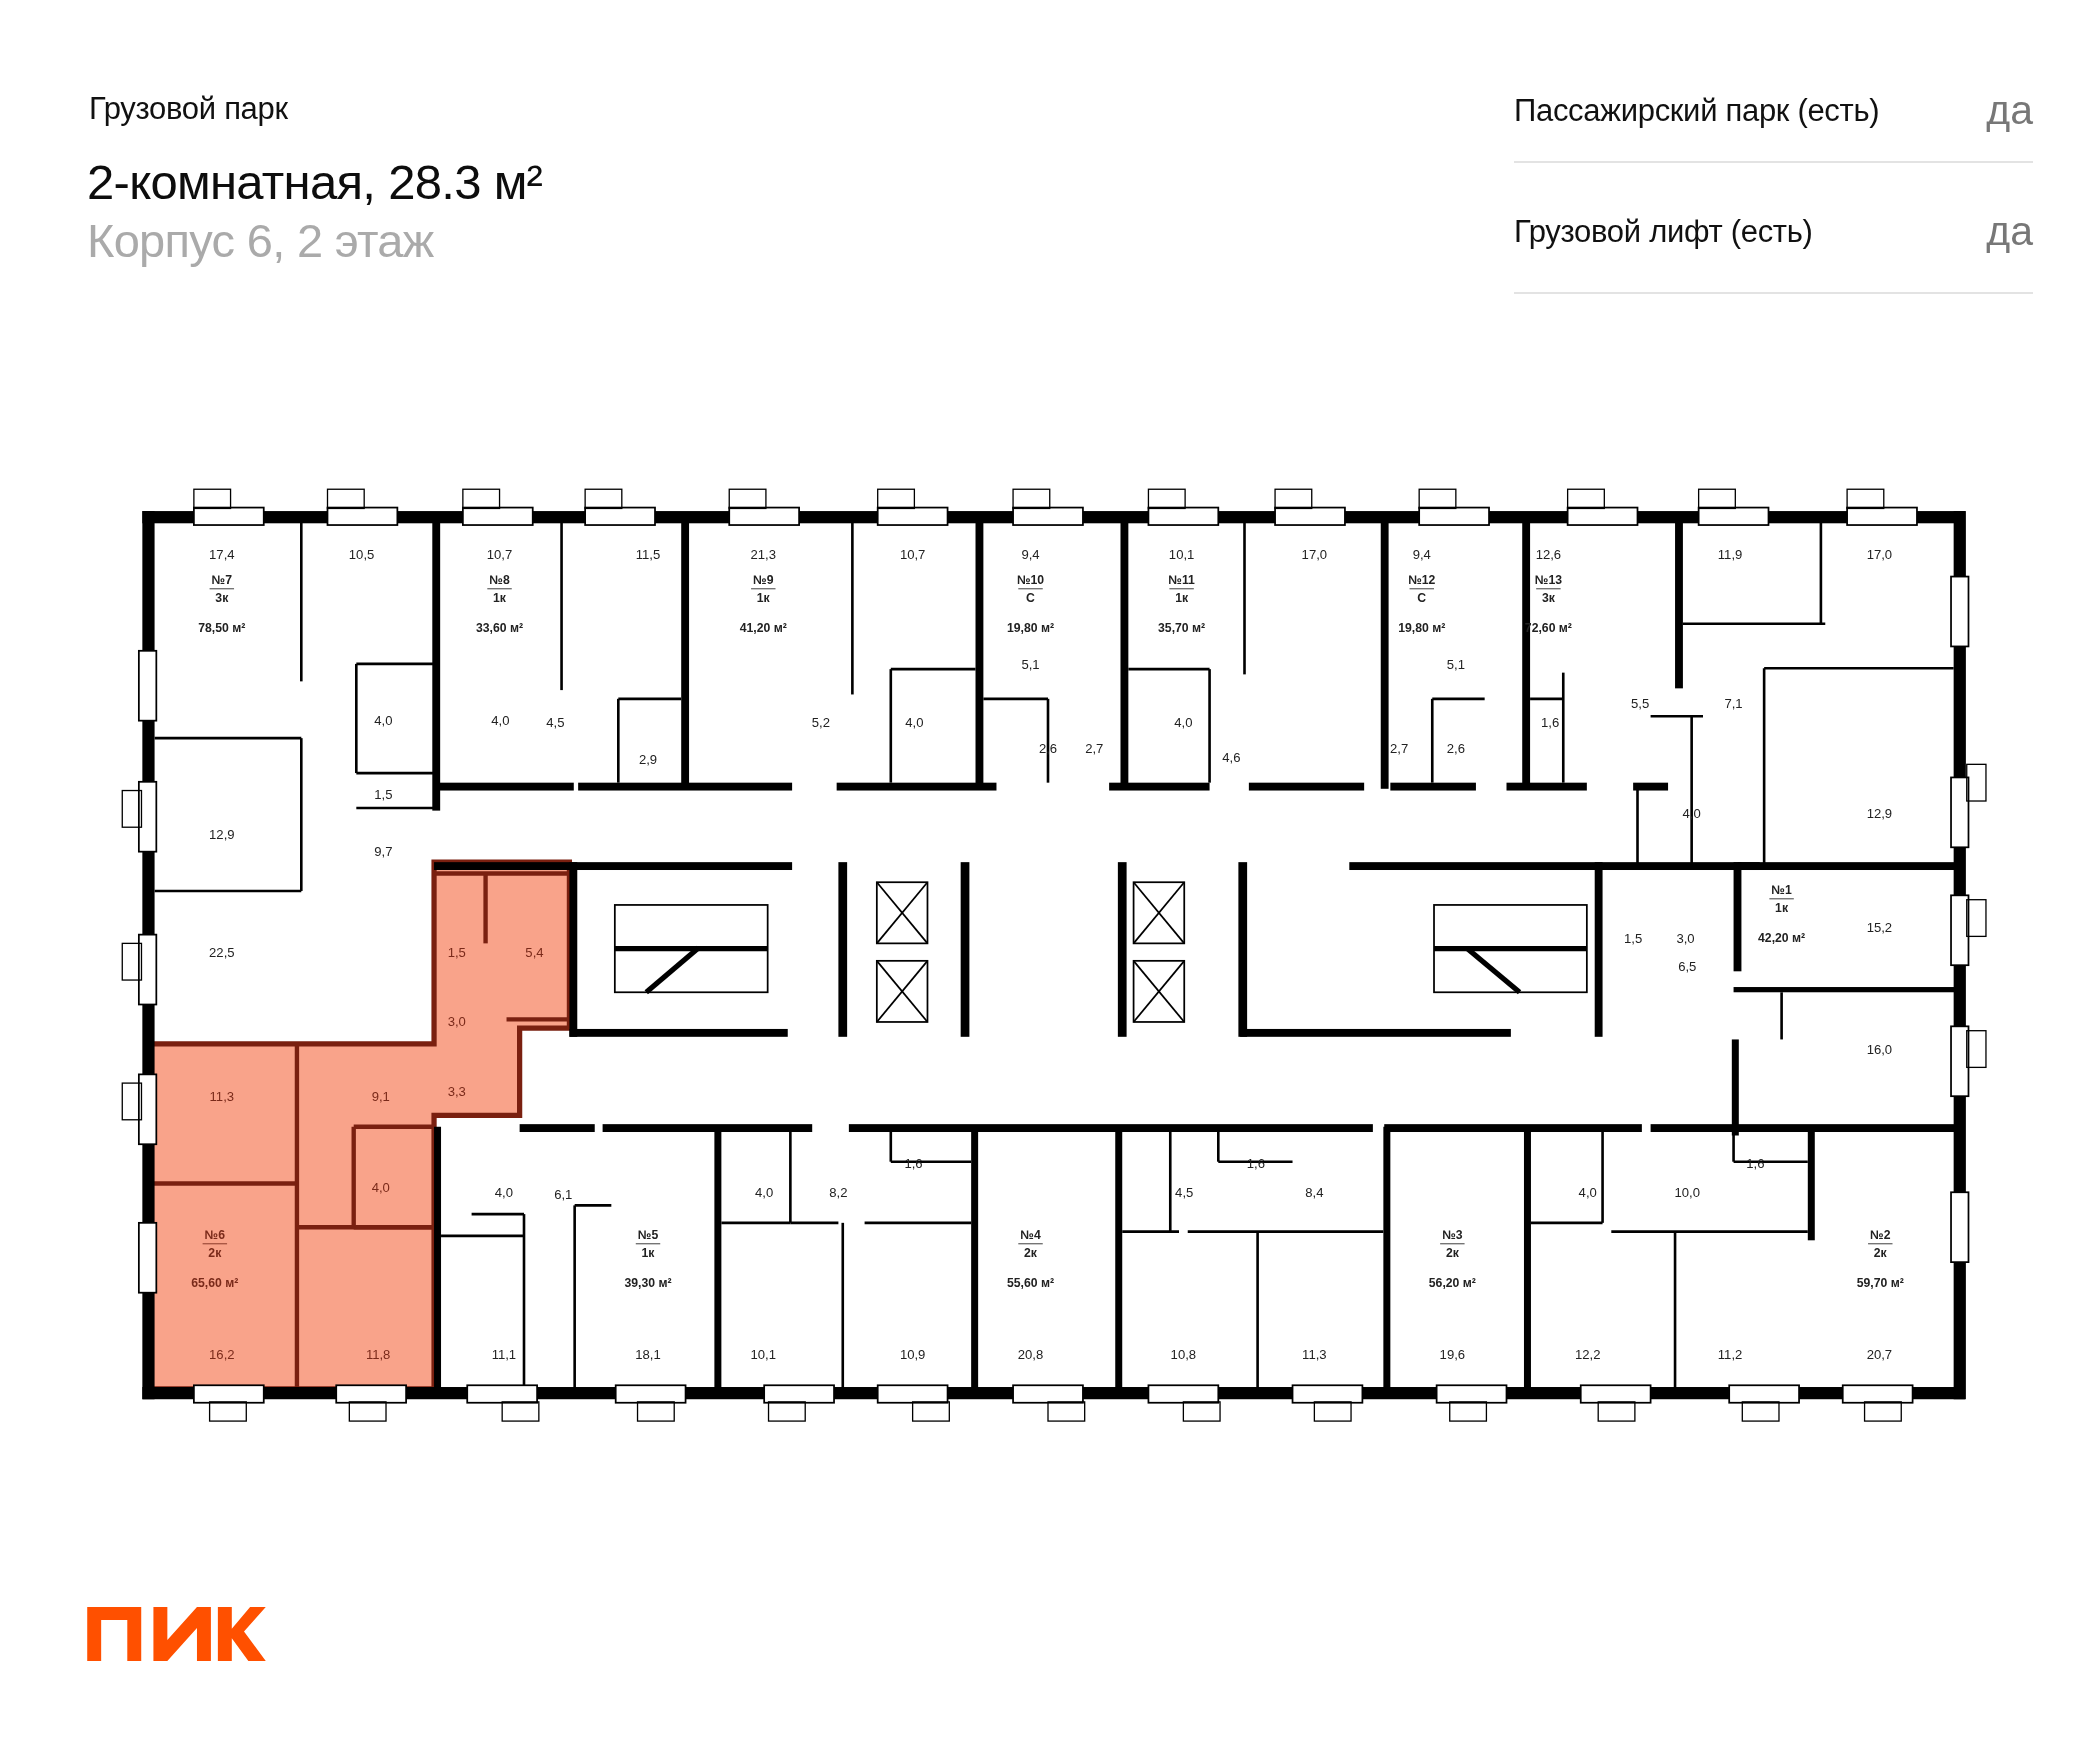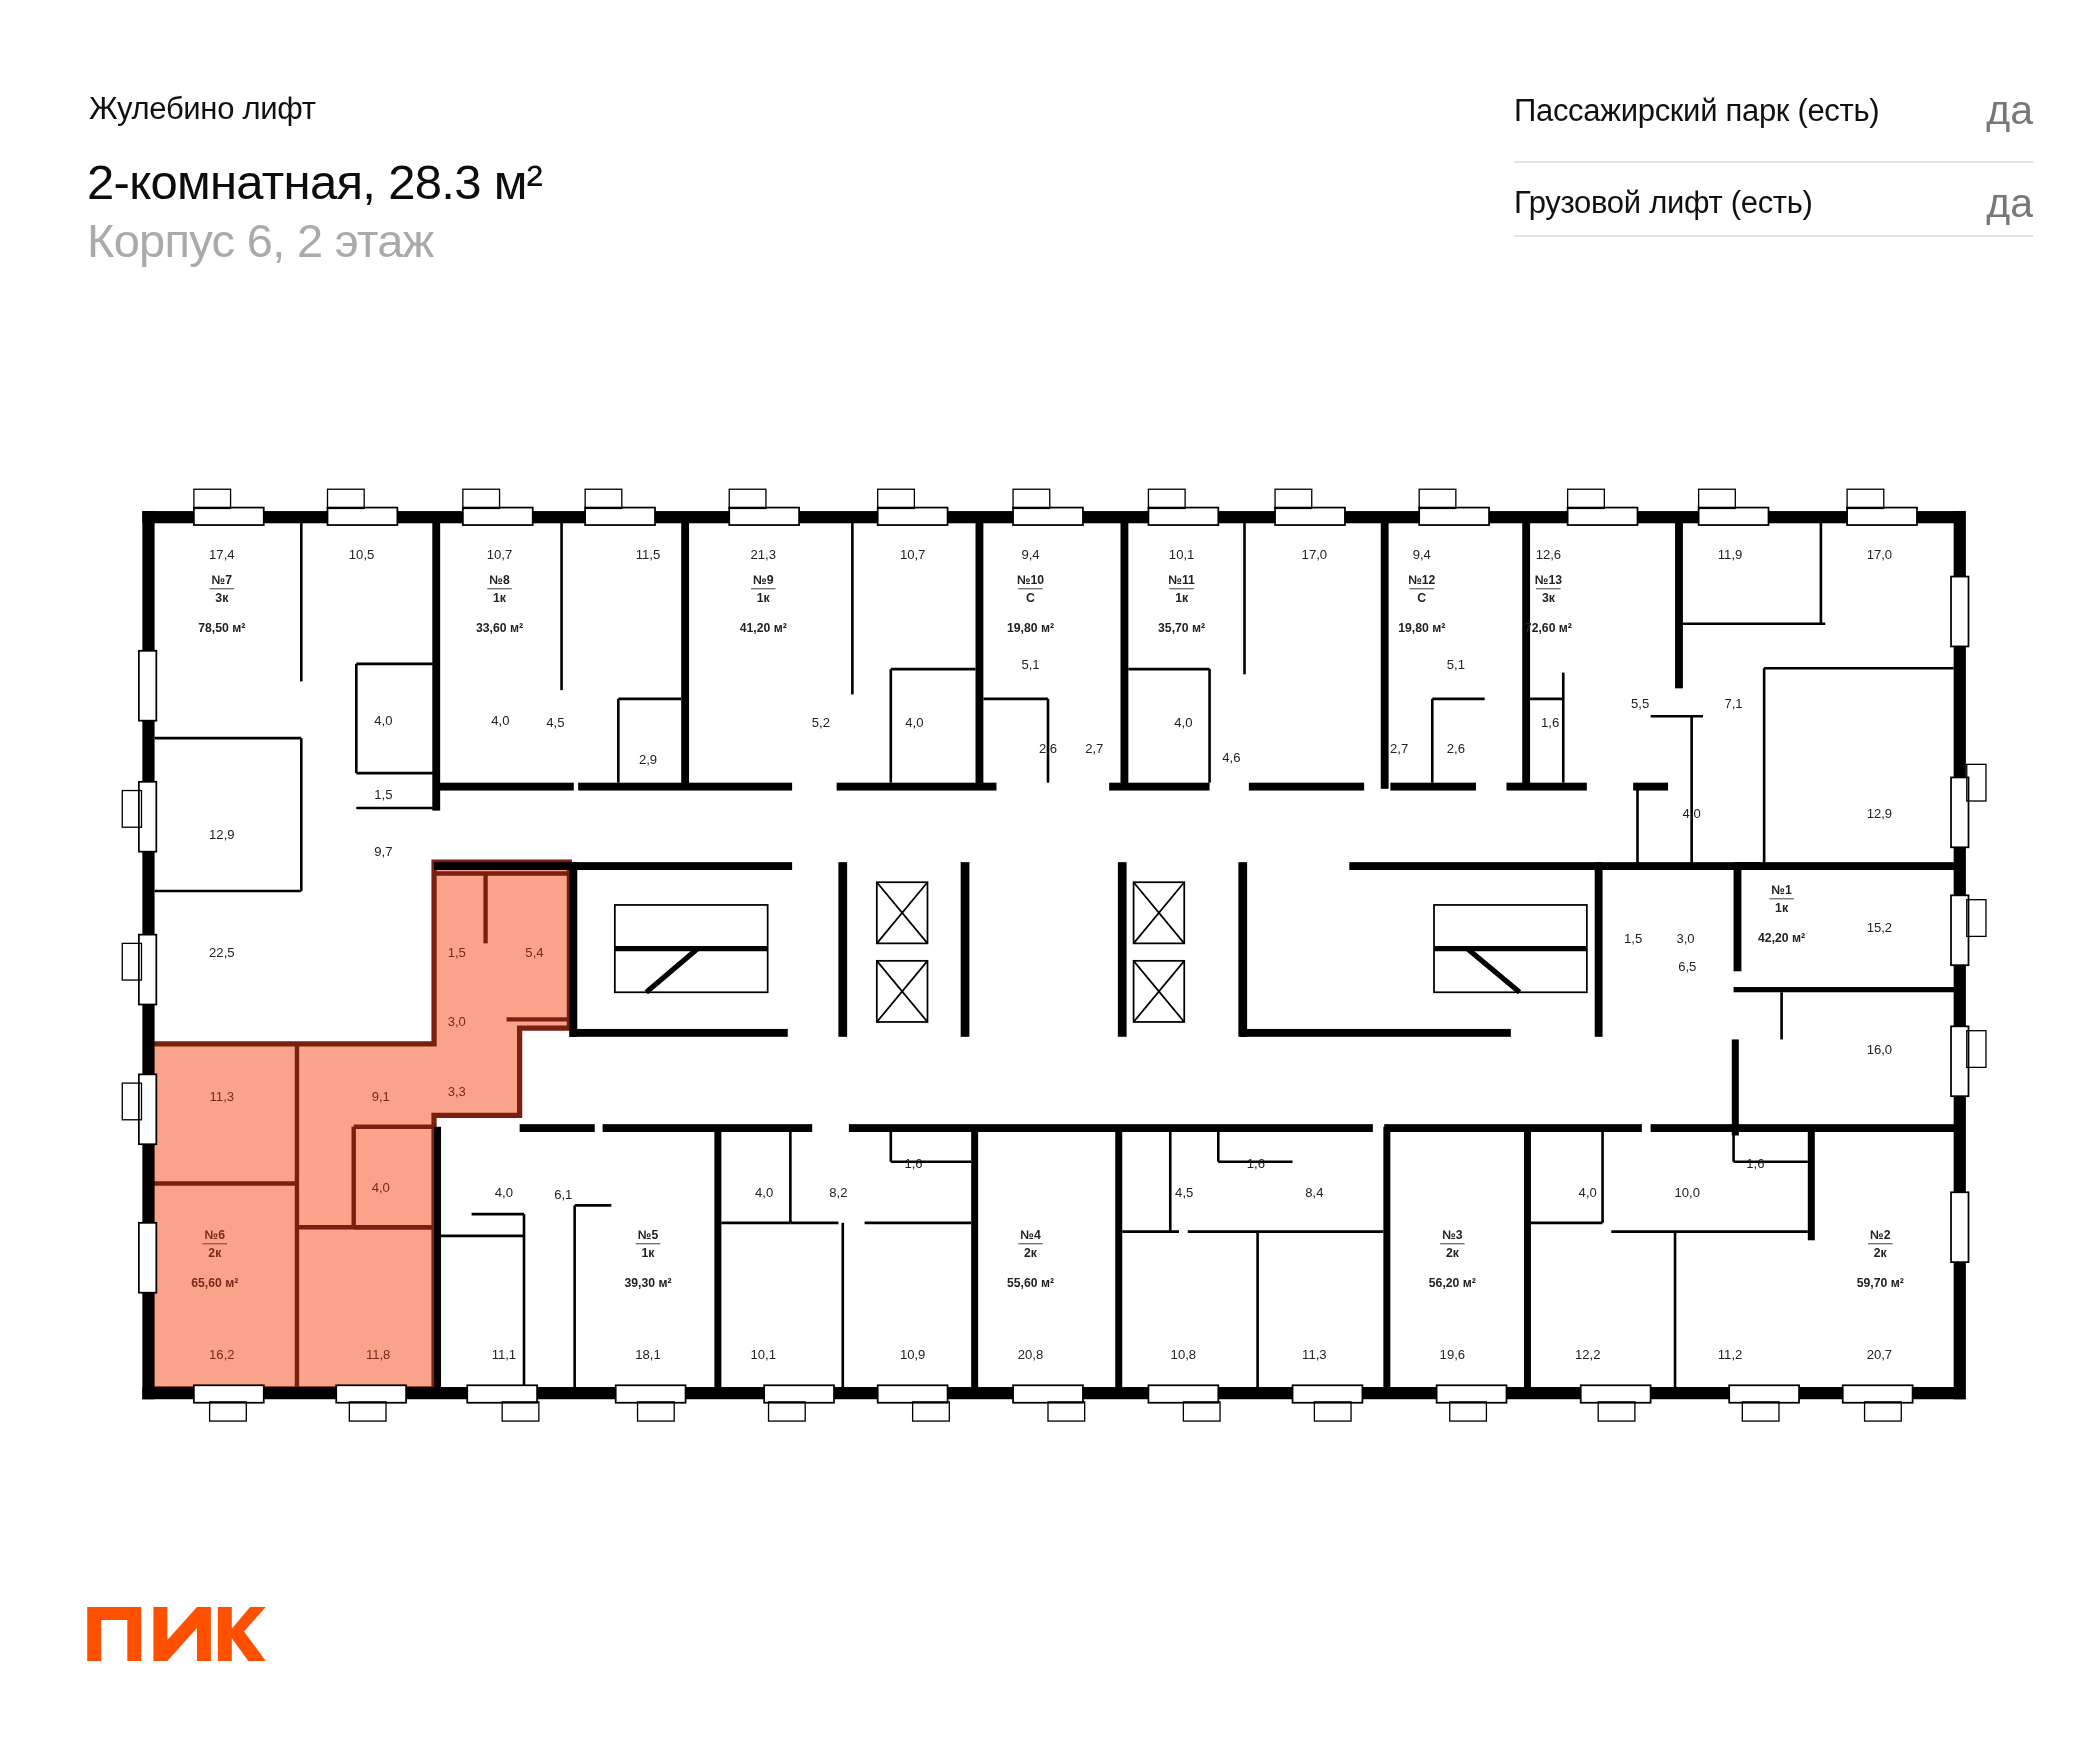--- a/index.html
+++ b/index.html
@@ -5,32 +5,32 @@
   html,body{margin:0;padding:0;background:#fff;}
   body{width:2096px;height:1747px;position:relative;overflow:hidden;font-family:"Liberation Sans",sans-serif;color:#111;}
   .project{position:absolute;left:89px;top:91px;font-size:31px;font-weight:400;color:#111;letter-spacing:-0.3px;}
   .title{position:absolute;left:87px;top:154px;font-size:49px;font-weight:500;color:#0d0d0d;letter-spacing:-0.7px;}
   .subtitle{position:absolute;left:87px;top:213px;font-size:47px;color:#aaaaaa;letter-spacing:-0.7px;}
   .specs{position:absolute;left:1514px;top:86px;width:519px;}
   .spec-row{display:flex;justify-content:space-between;align-items:center;height:101px;border-bottom:2.6px solid #e3e3e3;box-sizing:border-box;padding-bottom:0;}
   .spec-row .lbl{font-size:31px;font-weight:500;color:#111;letter-spacing:-0.3px;margin-top:-26px;}
   .spec-row .val{font-size:41px;color:#777;margin-top:-26px;}
   .spec-row:first-child{height:77px;}
-  .spec-row:nth-child(2){height:74px;}
+  .spec-row:nth-child(2){height:131px;}
   .spec-row:nth-child(2) .lbl,.spec-row:nth-child(2) .val{margin-top:8.7px;}
   .logo{position:absolute;left:87px;top:1607px;width:179px;height:54px;}
   .plan{position:absolute;left:0;top:0;}
   .rl{font-family:"Liberation Sans",sans-serif;font-size:15px;fill:#222;text-anchor:middle;}
   .al{font-family:"Liberation Sans",sans-serif;font-size:14px;font-weight:700;fill:#222;text-anchor:middle;}
   .hl .rl,.hl .al{fill:#7a2a1a;}
 </style>
 </head>
 <body>
 
-<div class="project">Жулебино лифт</div>
+<div class="project">Грузовой парк</div>
 <div class="title">2-комнатная, 28.3 м²</div>
 <div class="subtitle">Корпус 6, 2 этаж</div>
 
 <div class="specs">
   <div class="spec-row">
     <span class="lbl">Пассажирский парк (есть)</span>
     <span class="val">да</span>
   </div>
   <div class="spec-row">
     <span class="lbl">Грузовой лифт (есть)</span>

